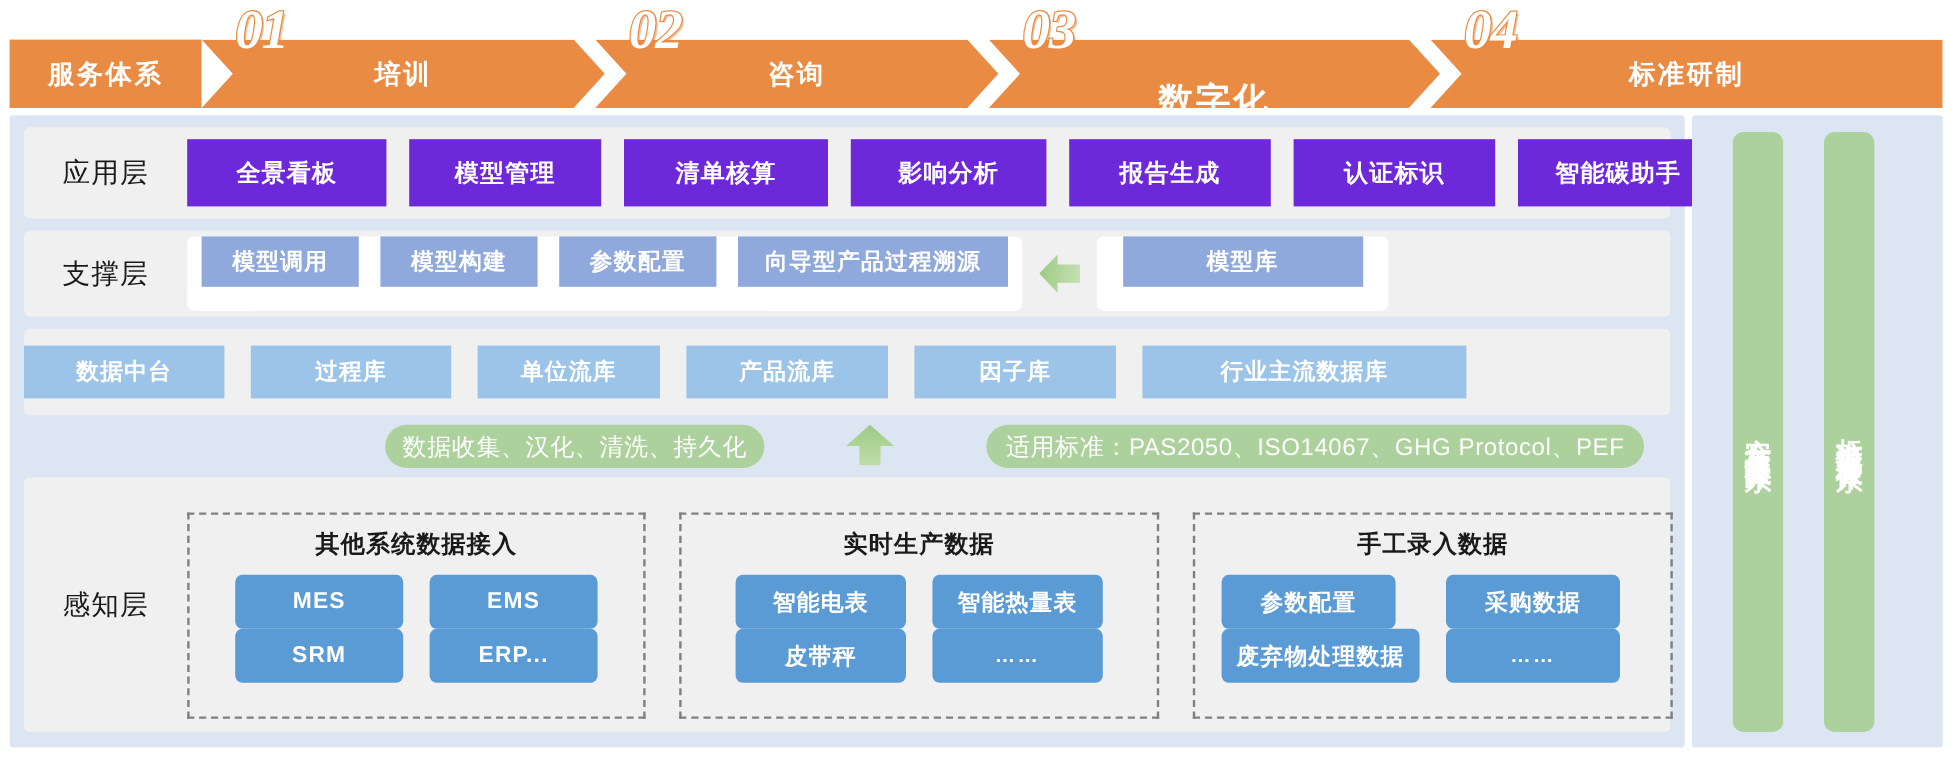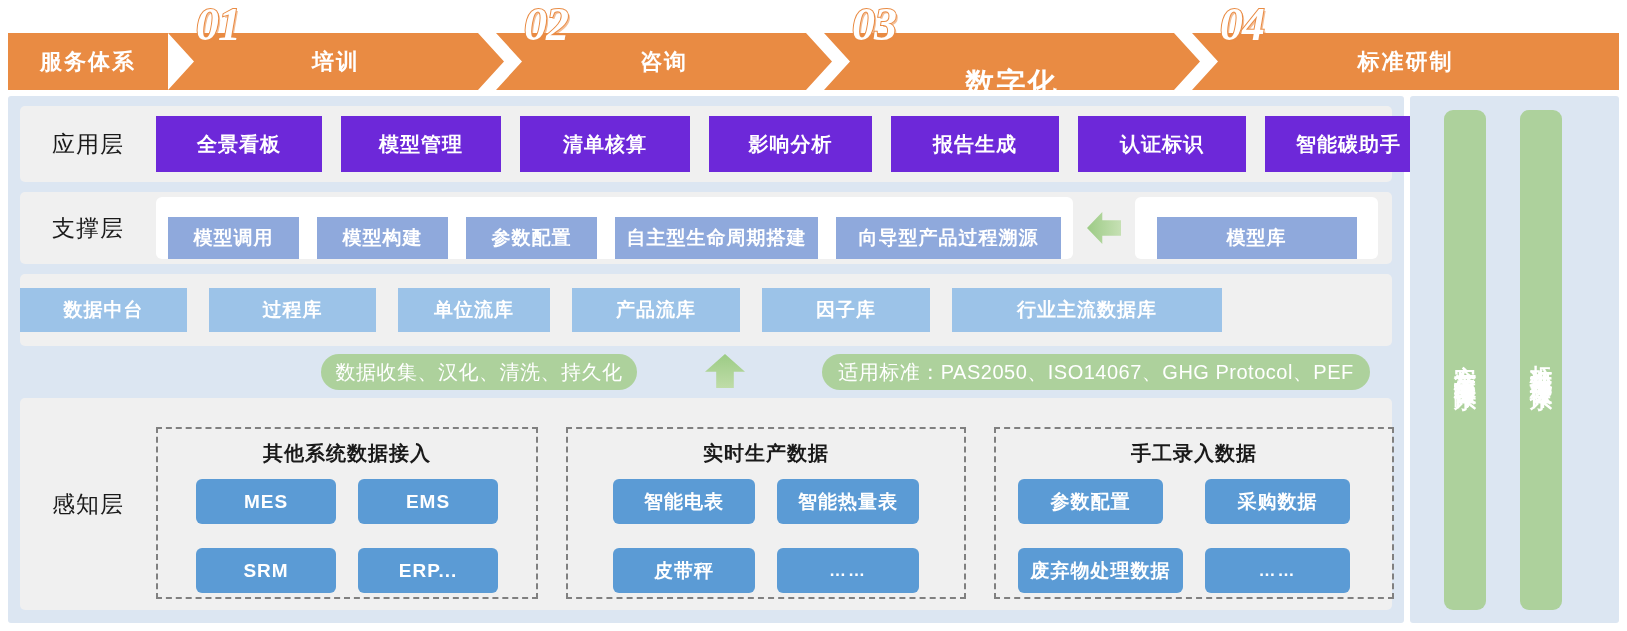--- a/index.html
+++ b/index.html
@@ -65,21 +65,21 @@
   .app-chip {
     background: #6d28d9; color: #fff; font-weight: bold;
     font-size: 20px; letter-spacing: 1px;
     height: 56px; display: flex; align-items: center; justify-content: center;
     margin-right: 19px; white-space: nowrap;
   }
 
   
   .support-inner {
     background: #fff; border-radius: 6px; height: 62px;
-    display: flex; align-items: flex-end; padding: 0 12px;
+    display: flex; align-items: flex-start; padding: 0 12px;
   }
   .sup-chip {
     background: #8FA9DC; color: #fff; font-weight: bold;
     font-size: 19px; letter-spacing: 1px;
     height: 42px; display: flex; align-items: center; justify-content: center;
     margin-right: 18px; white-space: nowrap; padding: 0 16px;
   }
   .sup-chip:last-child { margin-right: 0; }
   .arrow-left-green {
     width: 34px; height: 32px; flex: 0 0 34px; margin: 0 14px;
@@ -116,21 +116,21 @@
   
   .sense-group {
     position: relative; border: 2px dashed #808080;
     height: 172px; display: flex; flex-direction: column; align-items: center;
   }
   .sense-group-title {
     font-size: 20px; font-weight: bold; color: #1a1a1a;
     margin-top: 11px; letter-spacing: 1px;
   }
   .sense-grid {
-    display: grid; grid-template-columns: 1fr 1fr; gap: 24px 22px;
+    display: grid; grid-template-columns: 1fr 1fr; gap: 0 22px;
     margin-top: 12px;
   }
   .sense-chip {
     background: #5B9BD5; color: #fff; font-weight: bold;
     font-size: 19px; border-radius: 6px; letter-spacing: 1px;
     height: 45px; display: flex; align-items: center; justify-content: center;
     white-space: nowrap;
   }
   .sense-chip.dots { font-size: 17px; letter-spacing: 2px; }
 
@@ -189,21 +189,20 @@
       </div>
     </div>
 
     <div class="layer-row" style="top:96px; height:72px;">
       <div class="layer-title">支撑层</div>
       <div class="layer-body">
         <div class="support-inner">
           <div class="sup-chip" style="width:131px;">模型调用</div>
           <div class="sup-chip" style="width:131px;">模型构建</div>
           <div class="sup-chip" style="width:131px;">参数配置</div>
-          <div class="sup-chip" style="width:203px;">自主型生命周期搭建</div>
           <div class="sup-chip" style="width:225px;">向导型产品过程溯源</div>
         </div>
         <div class="arrow-left-green"></div>
         <div class="support-inner" style="width:243px; justify-content:center;">
           <div class="sup-chip" style="width:200px;">模型库</div>
         </div>
       </div>
     </div>
 
     <div class="layer-row" style="top:178px; height:72px;">

